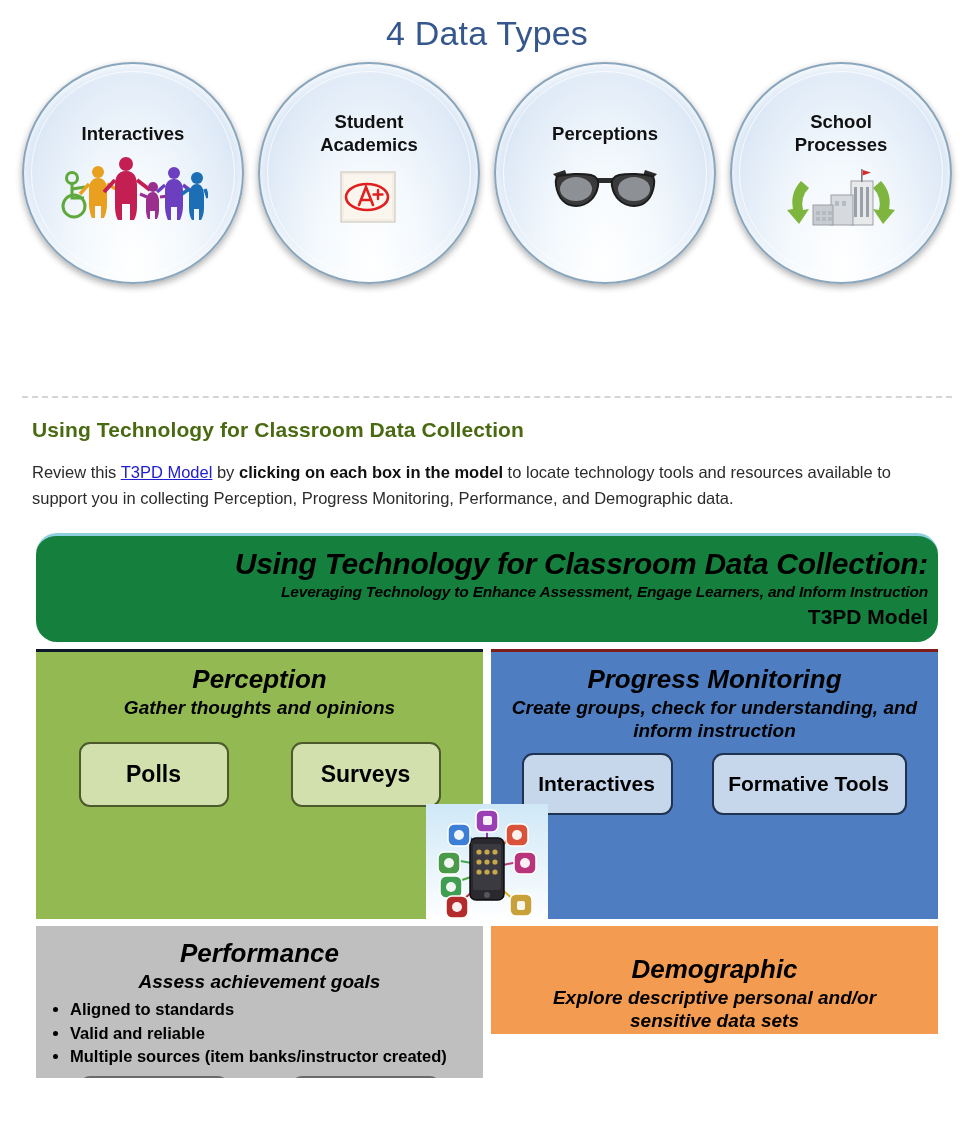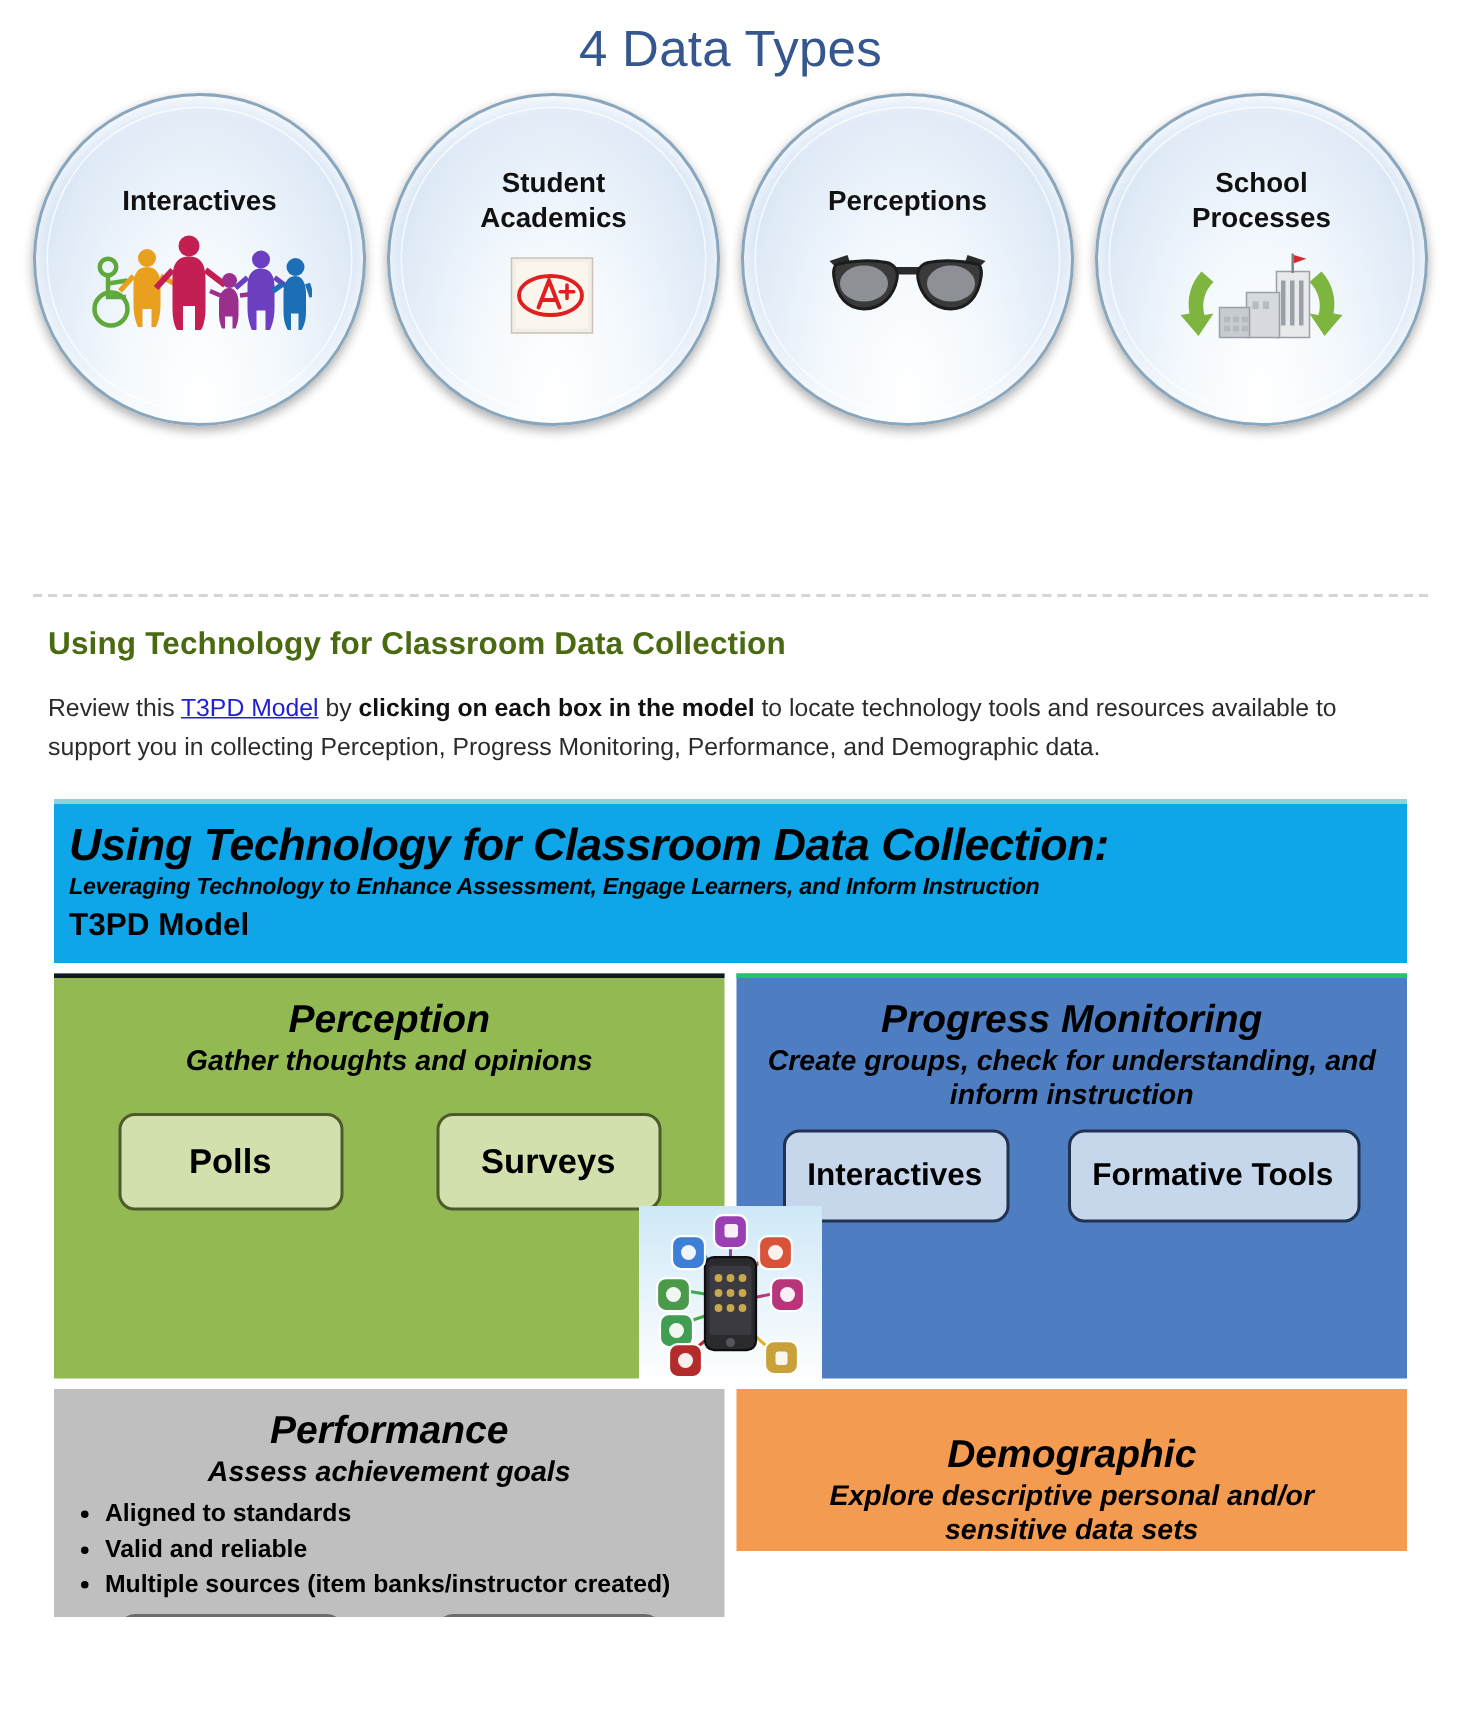--- a/index.html
+++ b/index.html
@@ -94,25 +94,26 @@
   }
   .link{color:#2020cf;text-decoration:underline;}
   .bold{font-weight:bold;color:#111;}
 
   
   .model{
     position:relative;
     margin:22px 36px 0 36px;
   }
   .banner{
-    background:#0ea5e9;
+    background:#15803d;
     border-top:3px solid #8FD0E0;
-    text-align:left;
+    text-align:right;
     padding:12px 10px 13px 10px;
     color:#000;
+    border-radius:21px;
   }
   .banner-l1{
     font-size:30px;font-weight:bold;font-style:italic;
     line-height:1.06;letter-spacing:-.3px;
   }
   .banner-l2{
     font-size:15.5px;font-weight:bold;font-style:italic;
     margin-top:3px;letter-spacing:-.2px;
   }
   .banner-l3{
@@ -129,21 +130,21 @@
     position:relative;
   }
   .quad{
     position:relative;
     text-align:center;
     padding:13px 12px 14px 12px;
     box-sizing:border-box;
     min-height:0;
   }
   .quad.green{background:#93BA52;border-top:3px solid #0f172a;}
-  .quad.blue{background:#4E7EC1;border-top:3px solid #22c55e;}
+  .quad.blue{background:#4E7EC1;border-top:3px solid #7f1d1d;}
   .quad.grey{background:#BFBFBF;}
   .quad.orange{background:#F39B50;}
   .quad-title{
     font-size:26px;font-weight:bold;font-style:italic;color:#000;
     line-height:1.1;
   }
   .quad-sub{
     font-size:19px;font-weight:bold;font-style:italic;color:#000;
     line-height:1.2;margin-top:4px;
   }

